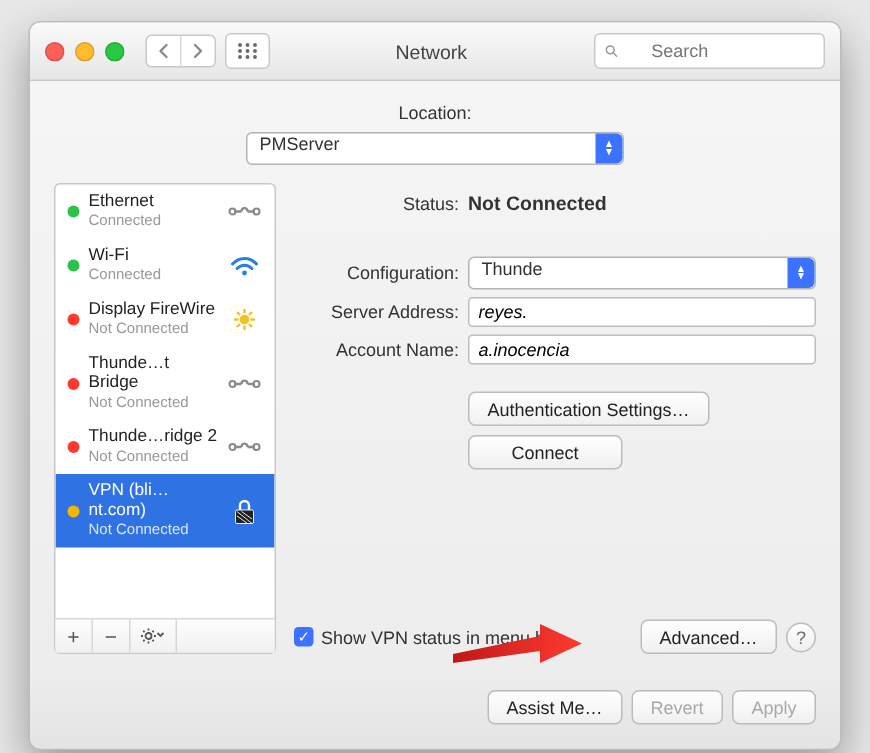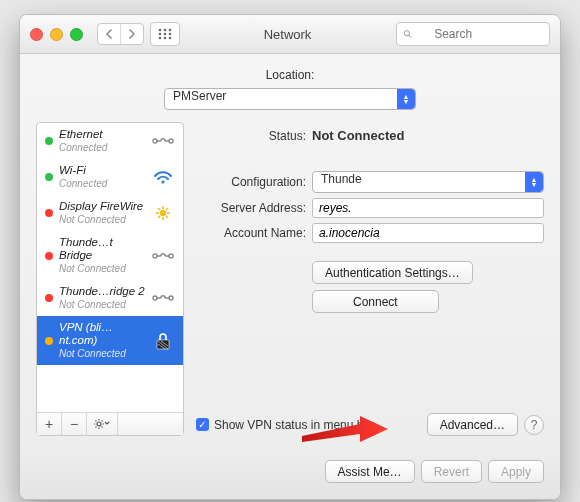--- a/index.html
+++ b/index.html
@@ -21,21 +21,21 @@
   .body{padding:14px 16px 12px 16px;background:linear-gradient(#f5f5f5,#ededed);}
   .locrow{display:flex;align-items:center;justify-content:center;gap:6px;margin-bottom:12px;flex-direction:column;}
   .locrow label{font-size:12px;color:#333;}
   .popup{display:flex;align-items:flex-start;background:#fff;border:1px solid #b4b4b4;border-radius:4px;height:20px;min-width:200px;position:relative;padding:0 22px 0 8px;font-size:12px;}
   .popup .cap{position:absolute;right:0;top:0;bottom:0;width:18px;background:#3b72ff;border-top-right-radius:4px;border-bottom-right-radius:4px;display:flex;flex-direction:column;align-items:center;justify-content:center;color:#fff;font-size:7px;line-height:5px;}
   .columns{display:flex;gap:12px;}
   .sidebar{width:168px;border:1px solid #c8c8c8;border-radius:4px;background:#fff;display:flex;flex-direction:column;height:312px;}
   .services{flex:1;overflow:hidden;}
   .srv{display:flex;align-items:center;padding:5px 8px;gap:6px;border-bottom:0px;}
   .srv .bullet{width:8px;height:8px;border-radius:50%;flex:0 0 auto;}
-  .srv .txt{flex:1;line-height:13px;font-style:italic;}
+  .srv .txt{flex:1;line-height:13px;}
   .srv .nm{font-size:11.5px;color:#222;}
   .srv .st{font-size:10px;color:#999;}
   .srv .ico{width:24px;height:20px;display:flex;align-items:center;justify-content:center;}
   .srv.sel{background:#2f72e3;color:#fff;}
   .srv.sel .nm{color:#fff;}
   .srv.sel .st{color:#d7e4ff;}
   .toolbar{height:22px;border-top:1px solid #d6d6d6;display:flex;align-items:stretch;background:linear-gradient(#fdfdfd,#f1f1f1);}
   .toolbar .tb{width:24px;display:flex;align-items:center;justify-content:center;border-right:1px solid #d6d6d6;font-size:14px;color:#555;}
   .detail{flex:1;position:relative;}
   .statusrow{display:flex;align-items:center;gap:6px;margin:6px 0 28px 0;}
@@ -250,21 +250,21 @@
           <div class="lab">Server Address:</div>
           <input class="txtfield" value="reyes." style="">
         </div>
         <div class="formrow">
           <div class="lab">Account Name:</div>
           <input class="txtfield" value="a.inocencia" style="">
         </div>
 
         <div class="midbtns">
           <div class="btn">Authentication Settings…</div>
-          <div class="btn" style="padding:0 40px">Connect</div>
+          <div class="btn" style="padding:0 28px">Connect</div>
         </div>
 
         <div class="bottomrow">
           <label class="chk">
             <span class="chkbox">✓</span>
             <span>Show VPN status in menu bar</span>
           </label>
           <div style="margin-left:auto;display:flex;align-items:center">
             <div class="btn">Advanced…</div>
             <div class="help">?</div>

